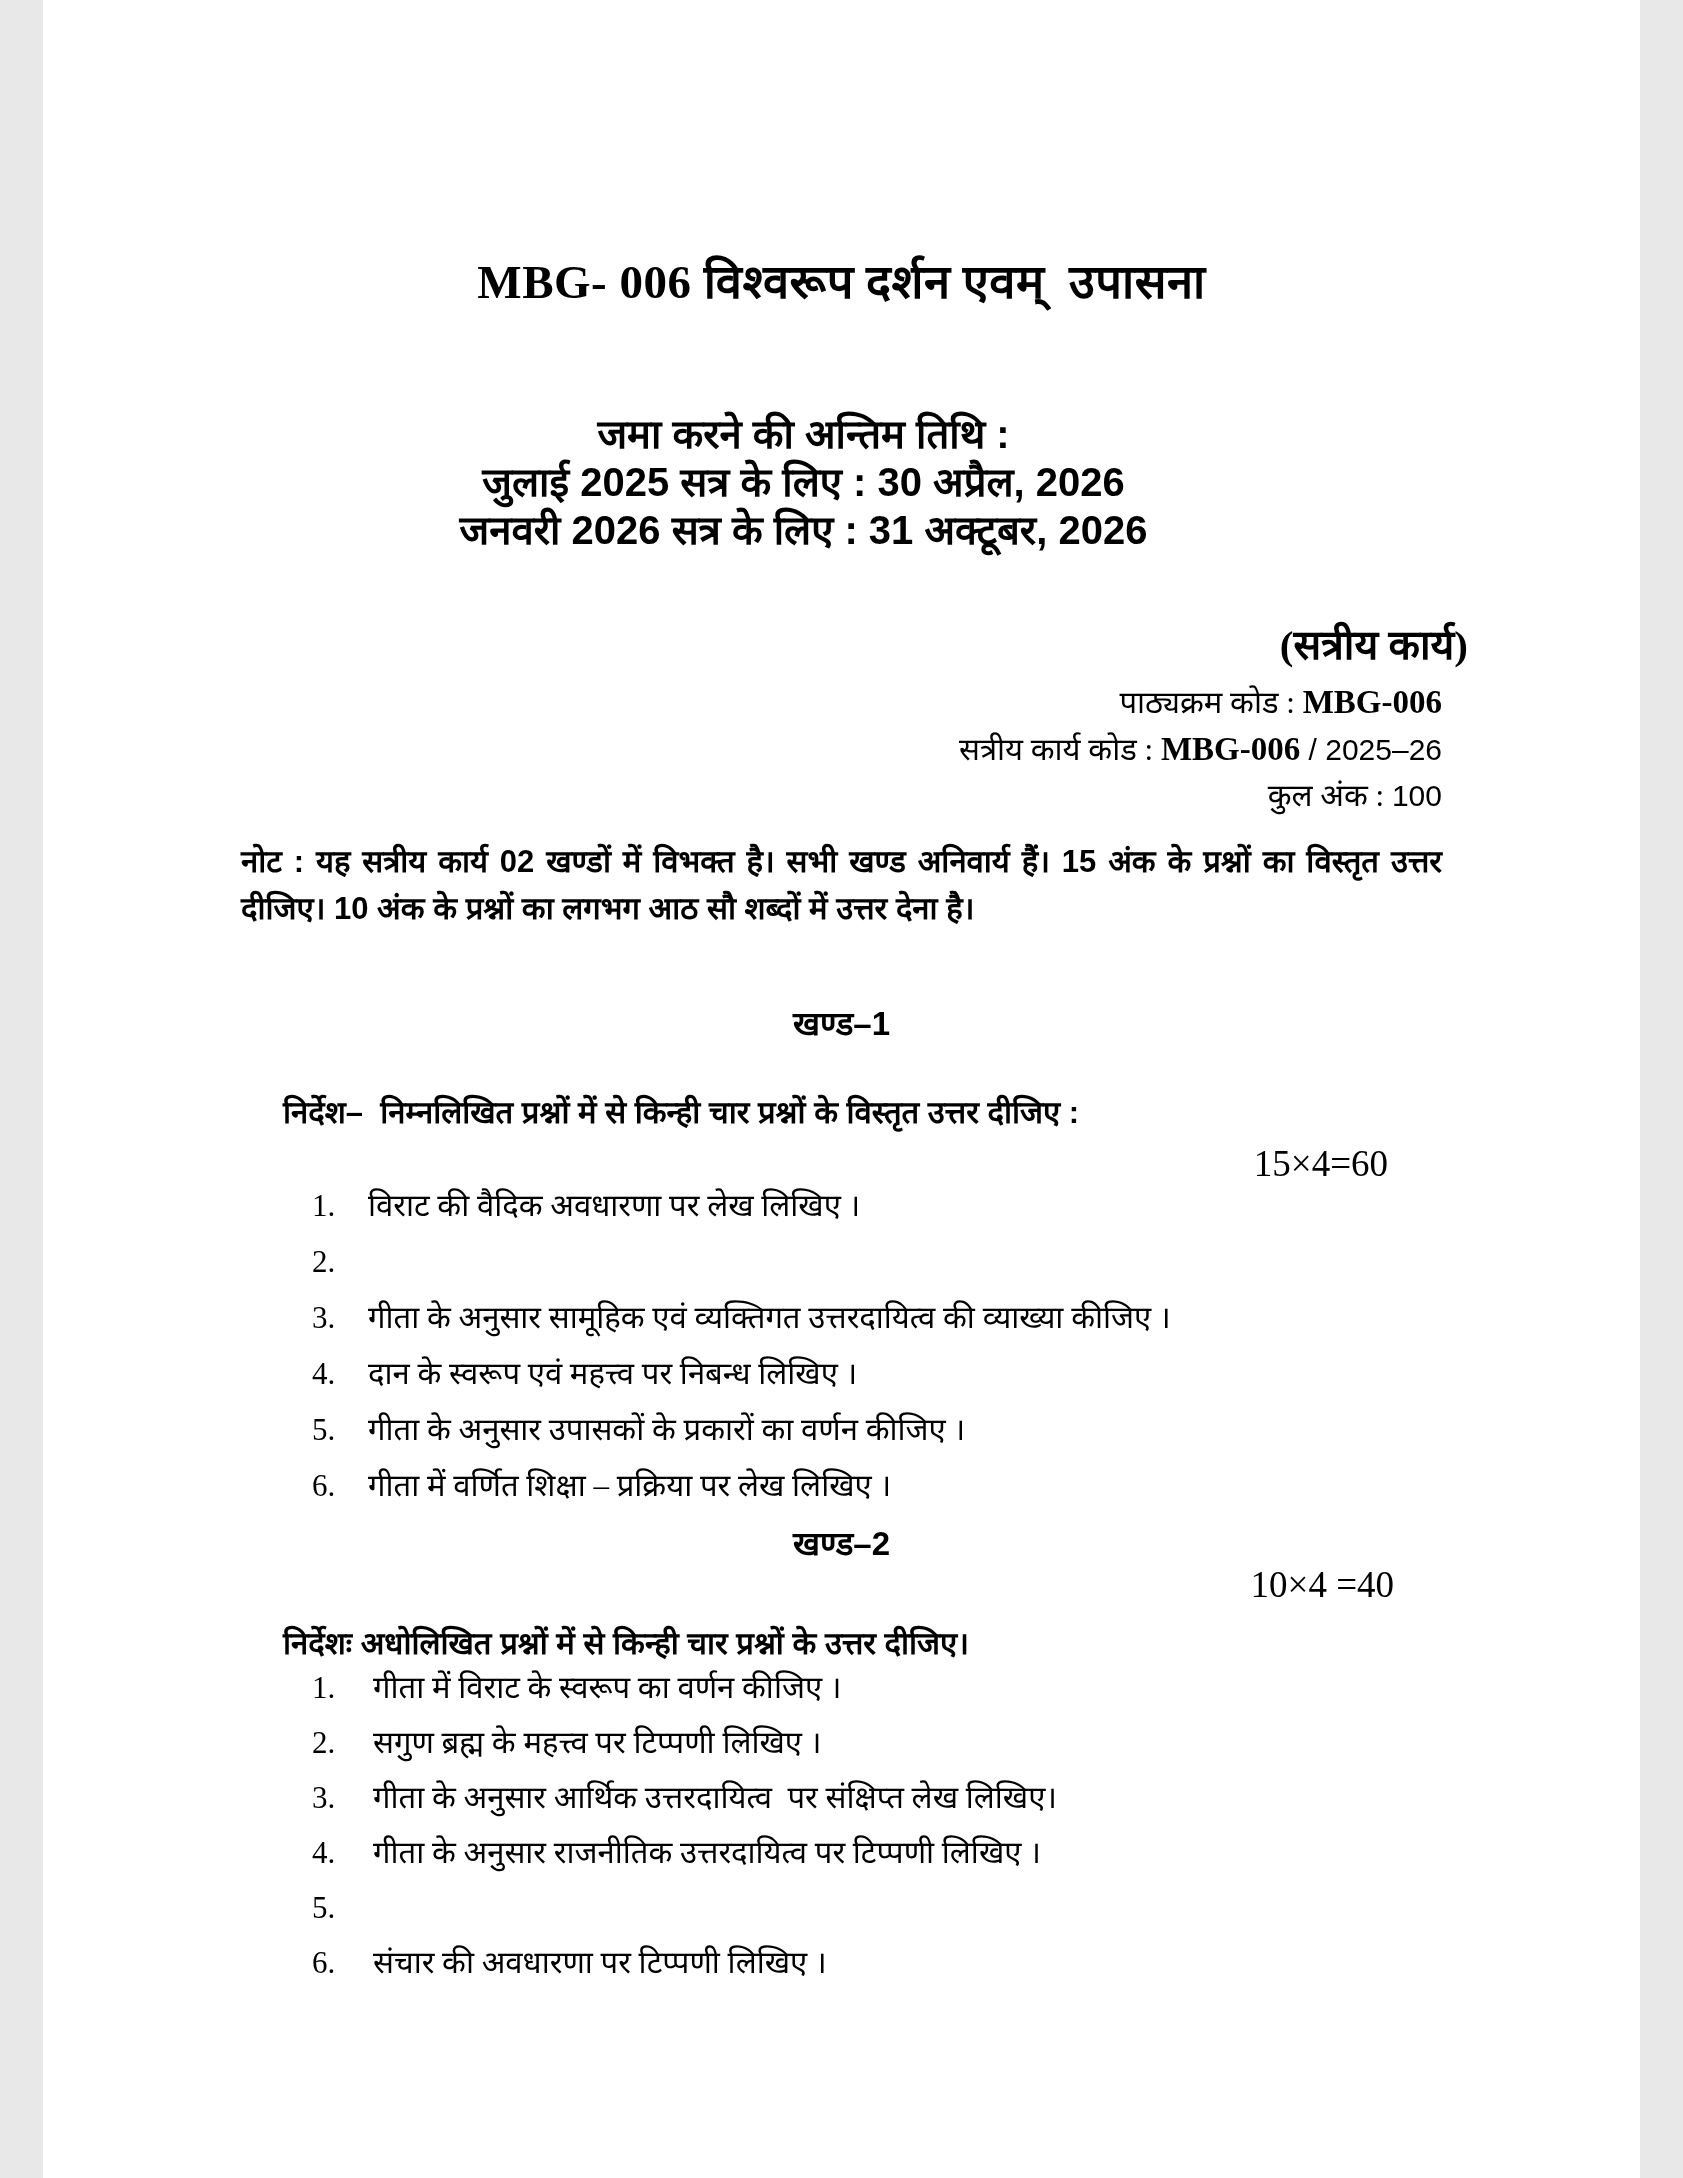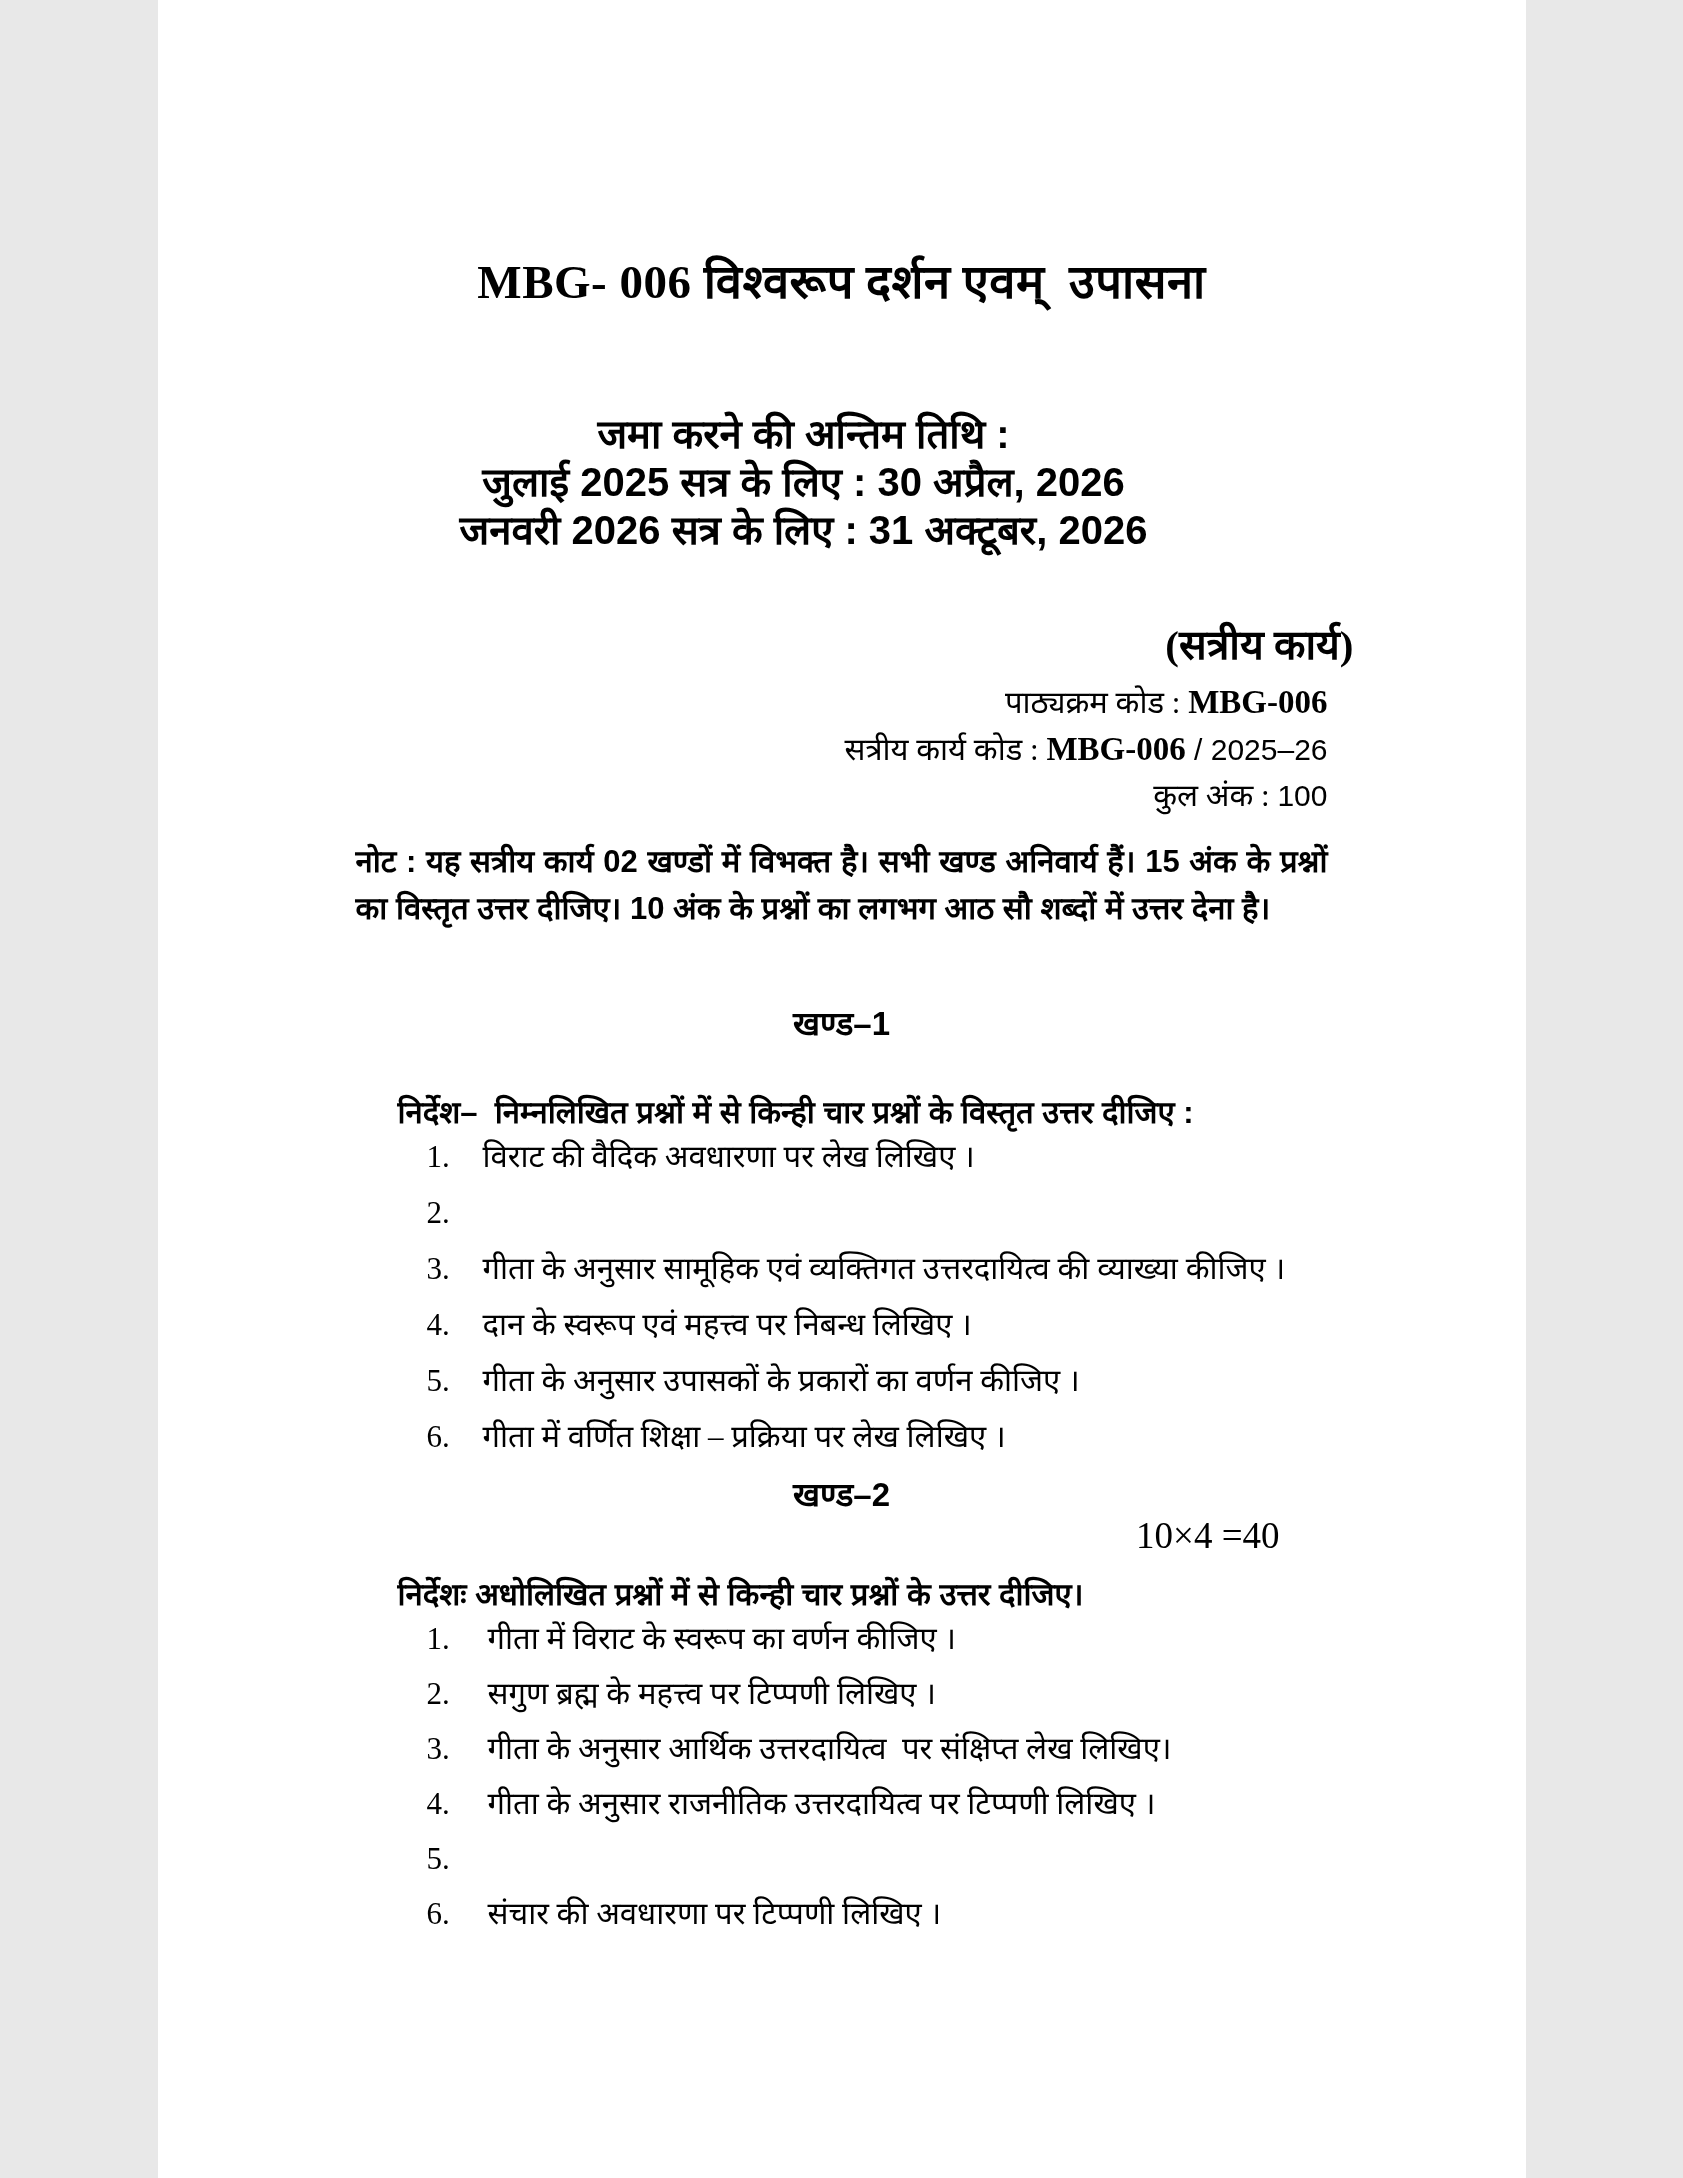--- a/index.html
+++ b/index.html
@@ -1,17 +1,17 @@
 <!DOCTYPE html>
 <html><head>
 <meta charset="utf-8">
 <style>
   html, body { margin: 0; padding: 0; background: #e8e8e8; }
   .page {
-    width: 1368px;
+    width: 1597px;
     height: 2178px;
     margin: 0 auto;
     background: #ffffff;
     color: #000000;
     box-sizing: border-box;
     padding: 0 198px;
     display: flex;
     flex-direction: column;
     font-family: "Liberation Serif", serif;
     overflow: hidden;
@@ -128,20 +128,21 @@
   <div class="codes">
     <div><span class="code-label">पाठ्यक्रम कोड : </span><span class="code-value">MBG-006</span></div>
     <div><span class="code-label">सत्रीय कार्य कोड : </span><span class="code-value">MBG-006</span><span class="code-suffix"> / 2025–26</span></div>
     <div><span class="code-label">कुल अंक : </span><span class="total-value">100</span></div>
   </div>
 
   <p class="note">नोट : यह सत्रीय कार्य 02 खण्डों में विभक्त है। सभी खण्ड अनिवार्य हैं। 15 अंक के प्रश्नों का विस्तृत उत्तर दीजिए। 10 अंक के प्रश्नों का लगभग आठ सौ शब्दों में उत्तर देना है।</p>
 
   <div class="section-heading sec1-heading">खण्ड–1</div>
   <div class="instruction sec1-instruction">निर्देश–&nbsp; निम्नलिखित प्रश्नों में से किन्ही चार प्रश्नों के विस्तृत उत्तर दीजिए :</div>
+  <div class="marks sec1-marks">15×4=60</div>
 
   <ol class="qlist sec1-list">
 
       <li>
         <span class="qnum">1.</span>
         <span class="qtext">विराट की वैदिक अवधारणा पर लेख लिखिए ।</span>
       </li>
 
       <li>
         <span class="qnum">2.</span>

